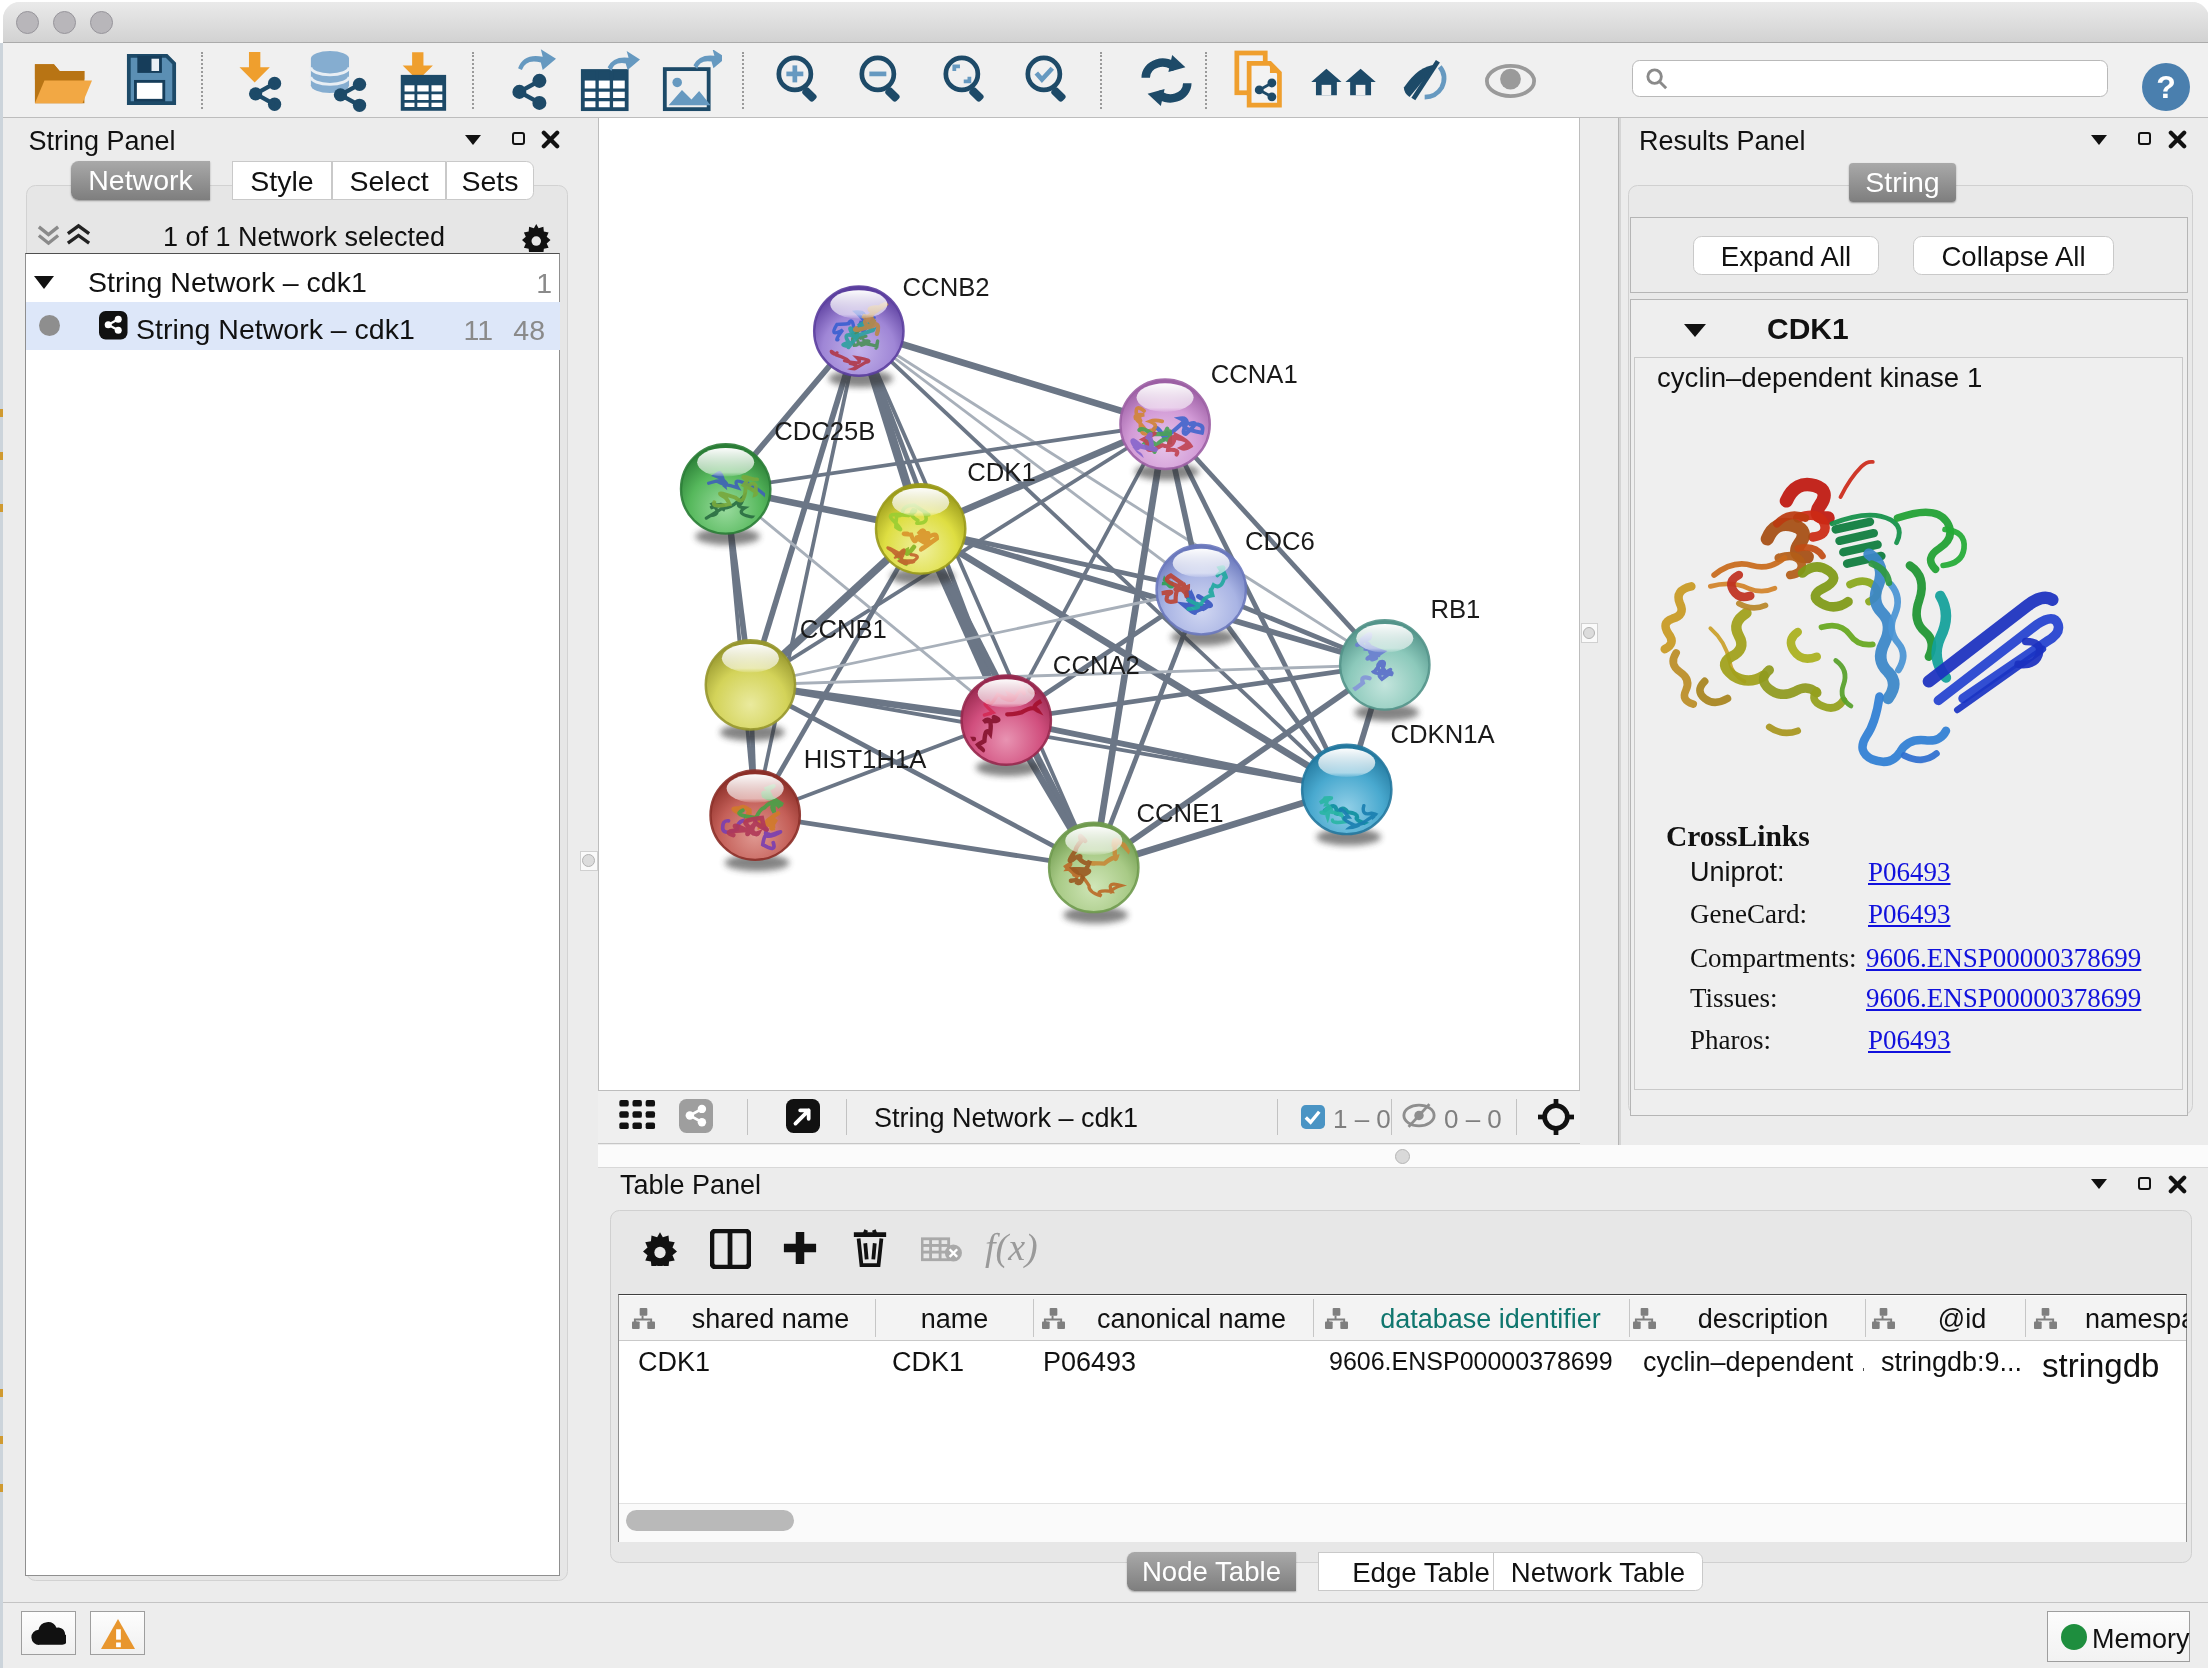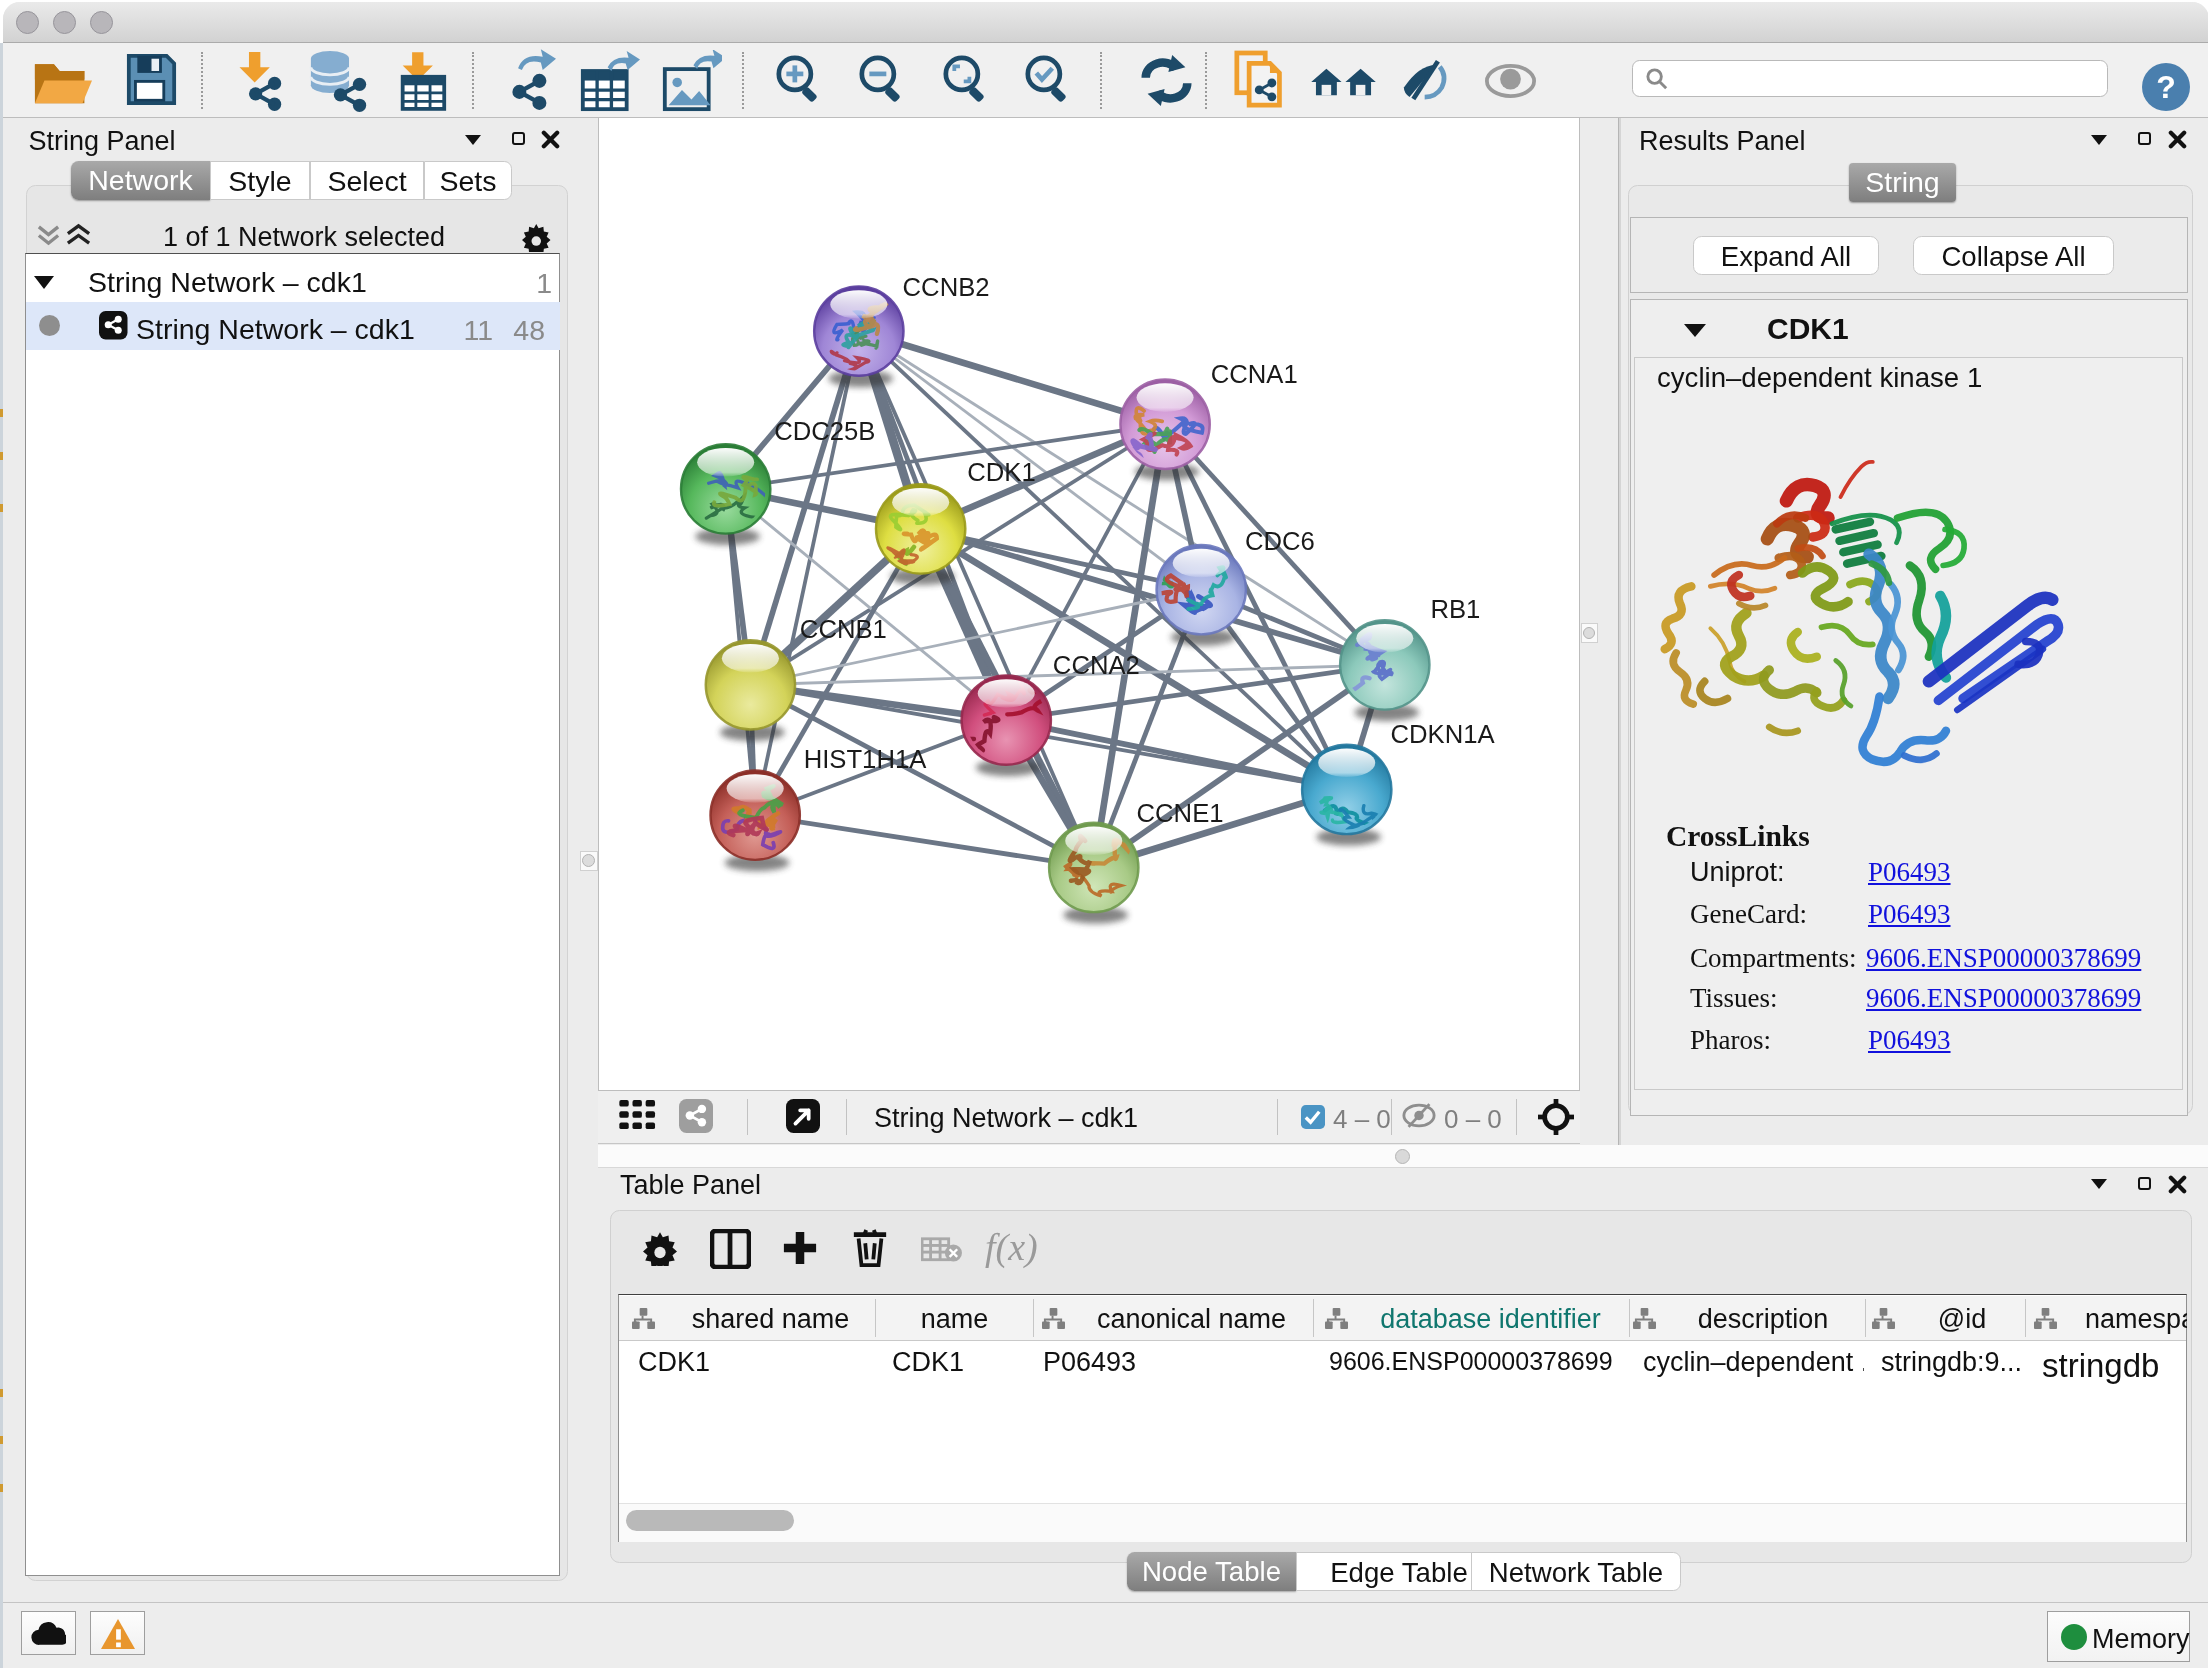--- a/index.html
+++ b/index.html
@@ -1,18 +1,18 @@
 <!DOCTYPE html>
 <html style="font-size:15px"><head><meta charset="utf-8"><style>
 * { margin:0; padding:0; box-sizing:border-box; }
 body { font-family:"Liberation Sans",sans-serif; width:2208px; height:1668px; background:#fff; overflow:hidden; }
 .abs { position:absolute; }
 .panel-title { font-size:27px; color:#111; }
 .gradbtn { background:linear-gradient(#a9a9a9,#7e7e7e); color:#fff; }
-.whitebtn { background:#fff; border:1px solid #c9c9c9; color:#111; }
+.whitebtn { background:#fff; border:1px solid #c9c9c9; color:#111;margin-left:22px; }
 </style></head>
 <body>
 <div class="abs" style="left:0;top:0;width:2208px;height:1668px;background:#fff">
 
 <div class="abs" style="left:0;top:43px;width:2.9px;height:1625px;background:#ccd4db"></div>
 <div class="abs" style="left:0;top:409px;width:3.8px;height:7.6px;background:#d09a30"></div>
 <div class="abs" style="left:0;top:452px;width:3.8px;height:7.6px;background:#d09a30"></div>
 <div class="abs" style="left:0;top:504px;width:3.8px;height:7.6px;background:#d09a30"></div>
 <div class="abs" style="left:0;top:1389px;width:3.8px;height:7.6px;background:#d09a30"></div>
 <div class="abs" style="left:0;top:1436px;width:3.8px;height:7.6px;background:#d09a30"></div>
@@ -567,21 +567,21 @@
       <rect width="36" height="36" rx="8" fill="#111"></rect>
       <path d="M10,26 L24,12 M24,12 h-9 M24,12 v9" stroke="#fff" stroke-width="4" stroke-linecap="round"></path>
     </svg>
 <div class="abs" style="left:846px;top:1099px;width:1px;height:36px;background:#c2c2c2"></div>
 <div class="abs" style="left:874px;top:1103px;font-size:27px;color:#111">String Network – cdk1</div>
 <div class="abs" style="left:1277px;top:1099px;width:1px;height:36px;background:#c2c2c2"></div>
 <svg class="abs" style="left:1301px;top:1105px" width="24" height="24" viewBox="0 0 25 25">
       <rect width="25" height="25" rx="5" fill="#4a94c4"></rect>
       <path d="M5,13 l5,5 9,-11" fill="none" stroke="#fff" stroke-width="3.5"></path>
     </svg>
-<div class="abs" style="left:1333px;top:1104px;font-size:26px;color:#7e7e7e">4 – 0</div>
+<div class="abs" style="left:1333px;top:1104px;font-size:26px;color:#7e7e7e">1 – 0</div>
 <div class="abs" style="left:1391px;top:1099px;width:1px;height:36px;background:#c2c2c2"></div>
 <svg class="abs" style="left:1402px;top:1102px" width="34" height="27" viewBox="0 0 36 28">
       <ellipse cx="18" cy="14" rx="16" ry="11" fill="none" stroke="#8e8e8e" stroke-width="3"></ellipse>
       <circle cx="18" cy="14" r="5" fill="#8e8e8e"></circle>
       <line x1="29" y1="2" x2="7" y2="26" stroke="#8e8e8e" stroke-width="3"></line>
     </svg>
 <div class="abs" style="left:1444px;top:1104px;font-size:26px;color:#7e7e7e">0 – 0</div>
 <div class="abs" style="left:1516px;top:1099px;width:1px;height:36px;background:#c2c2c2"></div>
 <svg class="abs" style="left:1538px;top:1099px" width="36" height="36" viewBox="0 0 38 38">
       <circle cx="19" cy="19" r="12" fill="none" stroke="#111" stroke-width="5"></circle>

